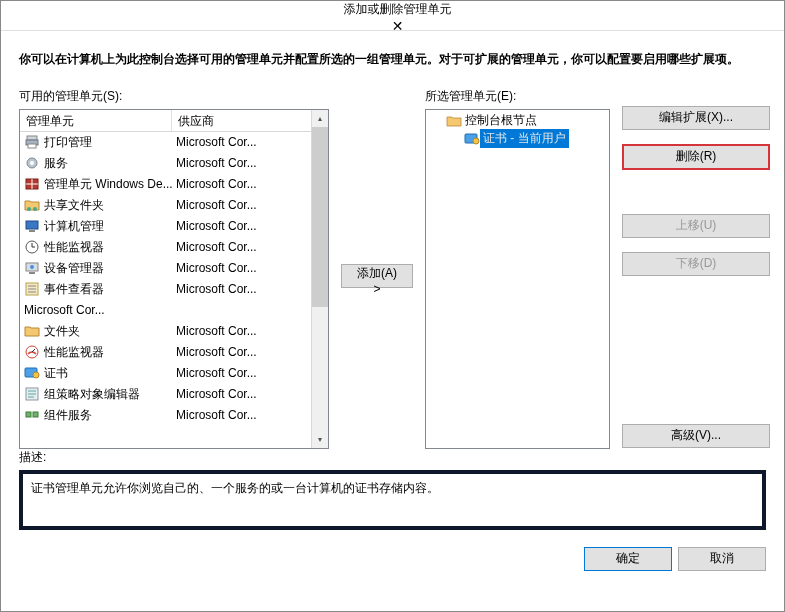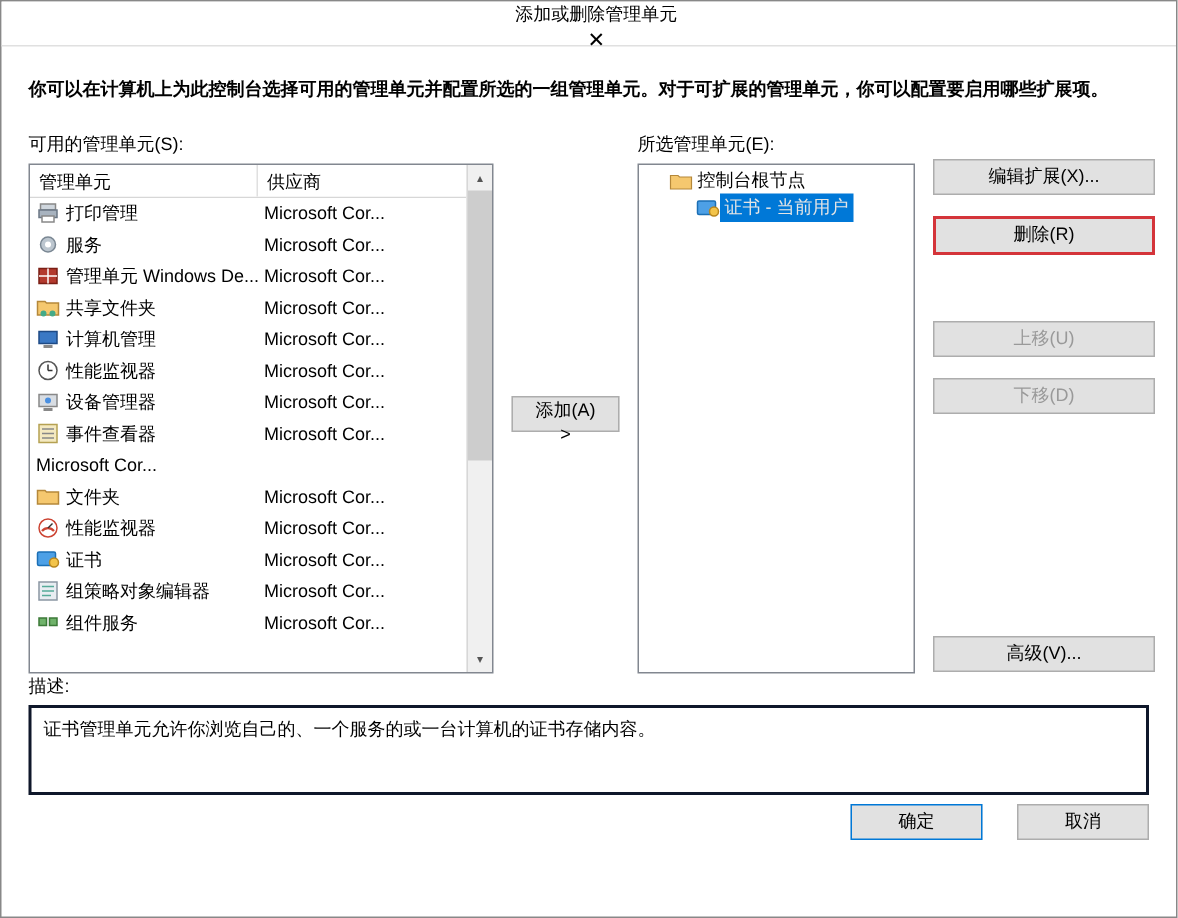--- a/index.html
+++ b/index.html
@@ -160,30 +160,30 @@
     width: 148px;
   }
   .right-col .spacer1 { height: 16px; }
   .btn.disabled { color: #999; }
   .btn.highlight { border: 2px solid #d4343a; height: 26px; }
 
   .desc-label { margin-top: 0; margin-bottom: 4px; }
   .desc-box {
     width: 747px;
     height: 60px;
-    border: 2px solid #0f172a;
+    border: 4px solid #0f172a;
     padding: 6px 8px;
     background: #fff;
   }
 
   .footer {
     display: flex;
     justify-content: flex-end;
-    gap: 23px;
-    margin-top: 6px;
+    gap: 6px;
+    margin-top: 17px;
     padding-right: 0;
   }
   .footer .btn { width: 88px; }
   .footer .btn.default { border: 1px solid #0078d7; background: #e1e1e1; }
 </style>
 </head>
 <body>
 
 <div class="titlebar">
   <div class="titlebar-title">添加或删除管理单元</div>

